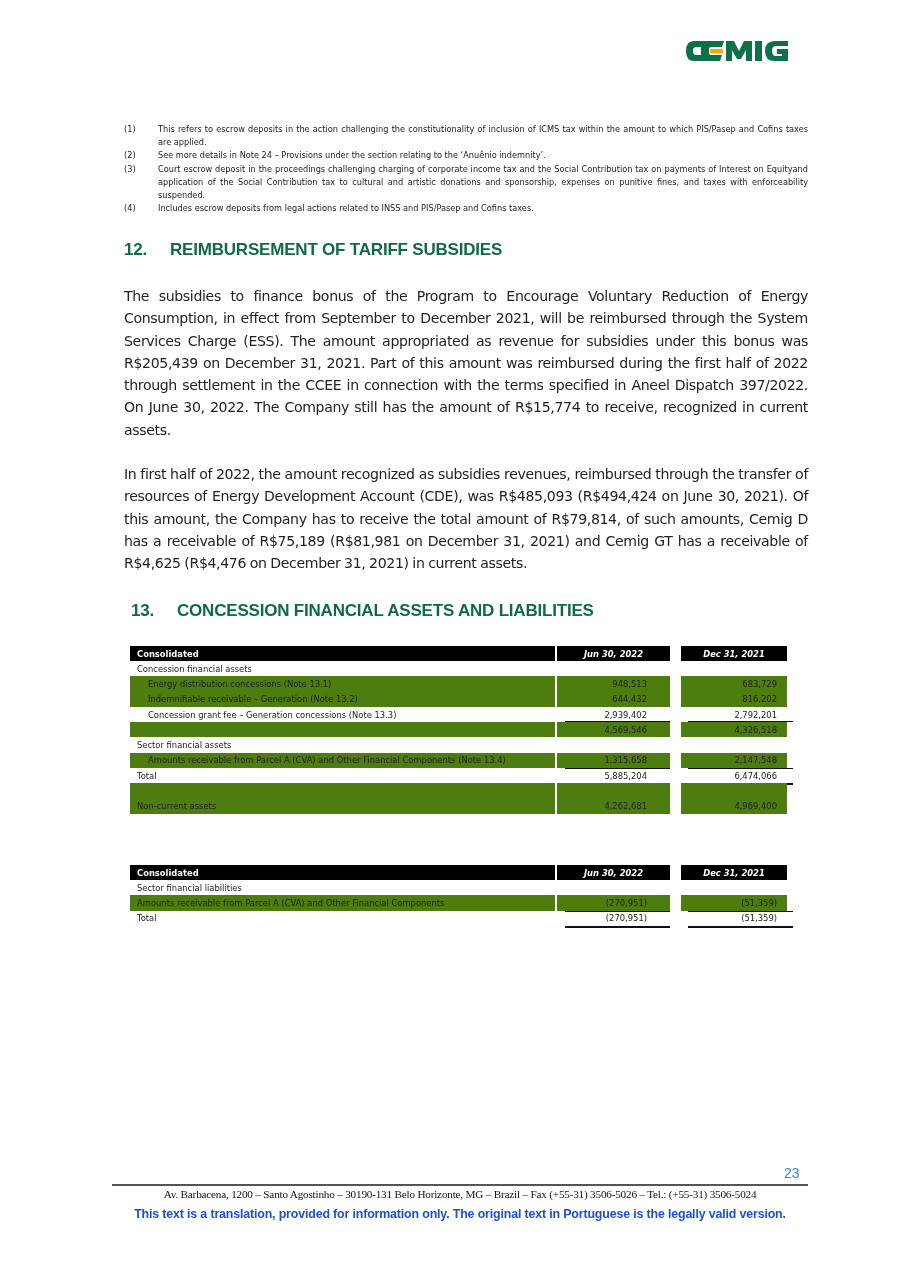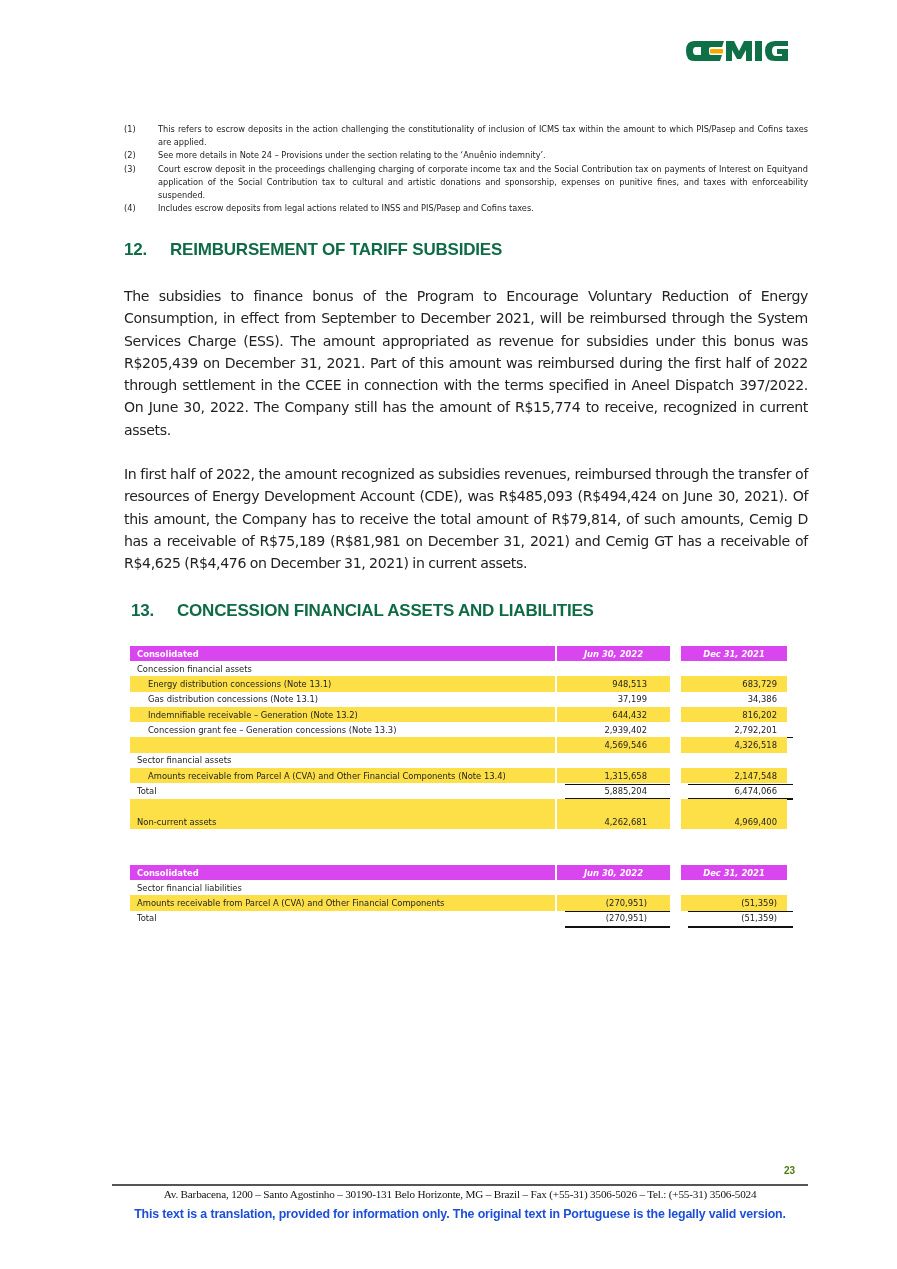--- a/index.html
+++ b/index.html
@@ -23,28 +23,28 @@
   #p2 { top: 463px; }
 
   .tbl { position: absolute; left: 130px; width: 675px; font-family: "DejaVu Sans", sans-serif; font-size: 8.4px; color: #222; }
   #t1 { top: 646px; }
   #t2 { top: 865px; }
   .row { display: flex; height: 15.3px; align-items: center; position: relative; }
   .row .c0 { width: 425px; padding-left: 7px; height: 100%; display: flex; align-items: center; }
   .row .c0.ind { padding-left: 18px; }
   .row .c1 { width: 113px; margin-left: 2px; text-align: right; padding-right: 23px; height: 100%; display: flex; align-items: center; justify-content: flex-end; }
   .row .c2 { width: 106px; margin-left: 11px; text-align: right; padding-right: 10px; height: 100%; display: flex; align-items: center; justify-content: flex-end; }
-  .row.shade .c0, .row.shade .c1, .row.shade .c2 { background: #fde047; text-align: right; }
+  .row.shade .c0, .row.shade .c1, .row.shade .c2 { background: #4d7c0f; text-align: right; }
   .row.head { height: 15px; }
-  .row.head .c0, .row.head .c1, .row.head .c2 { background: #d946ef; color: #ffffff; font-weight: bold; }
+  .row.head .c0, .row.head .c1, .row.head .c2 { background: #000000; color: #ffffff; font-weight: bold; }
   .row.head .c1, .row.head .c2 { justify-content: center; padding-right: 0; font-style: italic; }
   .u1 { position: absolute; height: 1px; background: #111; }
   .u2 { position: absolute; height: 2px; background: #111; }
 
-  .pagenum { position: absolute; left: 784px; top: 1165px; font-family: "Liberation Sans", sans-serif; font-weight: bold; font-size: 10px; color: #4d7c0f; }
+  .pagenum { position: absolute; left: 784px; top: 1165px; font-family: "Liberation Sans", sans-serif; font-weight: normal; font-size: 14px; color: #3b82f6; }
   .footrule { position: absolute; left: 112px; top: 1184px; width: 696px; height: 2px; background: #555; }
   .addr { position: absolute; left: 112px; top: 1188px; width: 696px; text-align: center; font-family: "Liberation Serif", serif; font-size: 11.2px; color: #111; letter-spacing: -0.2px; }
   .disclaimer { position: absolute; left: 112px; top: 1207px; width: 696px; text-align: center; font-family: "Liberation Sans", sans-serif; font-weight: bold; font-size: 12.4px; color: #1d4ed8; letter-spacing: -0.15px; }
 </style>
 </head>
 <body>
 
 <div class="logo">
   <svg width="122" height="36" viewBox="0 0 122 36">
 
@@ -98,25 +98,20 @@
   </div>
   <div class="row">
     <div class="c0">Concession financial assets</div>
     <div class="c1"></div>
     <div class="c2"></div>
   </div>
   <div class="row shade">
     <div class="c0 ind">Energy distribution concessions (Note 13.1)</div>
     <div class="c1">948,513</div>
     <div class="c2">683,729</div>
-  </div>
-  <div class="row">
-    <div class="c0 ind">Gas distribution concessions (Note 13.1)</div>
-    <div class="c1">37,199</div>
-    <div class="c2">34,386</div>
   </div>
   <div class="row shade">
     <div class="c0 ind">Indemnifiable receivable – Generation (Note 13.2)</div>
     <div class="c1">644,432</div>
     <div class="c2">816,202</div>
   </div>
   <div class="row">
     <div class="c0 ind">Concession grant fee – Generation concessions (Note 13.3)</div>
     <div class="c1">2,939,402</div>
     <div class="c2">2,792,201</div>

